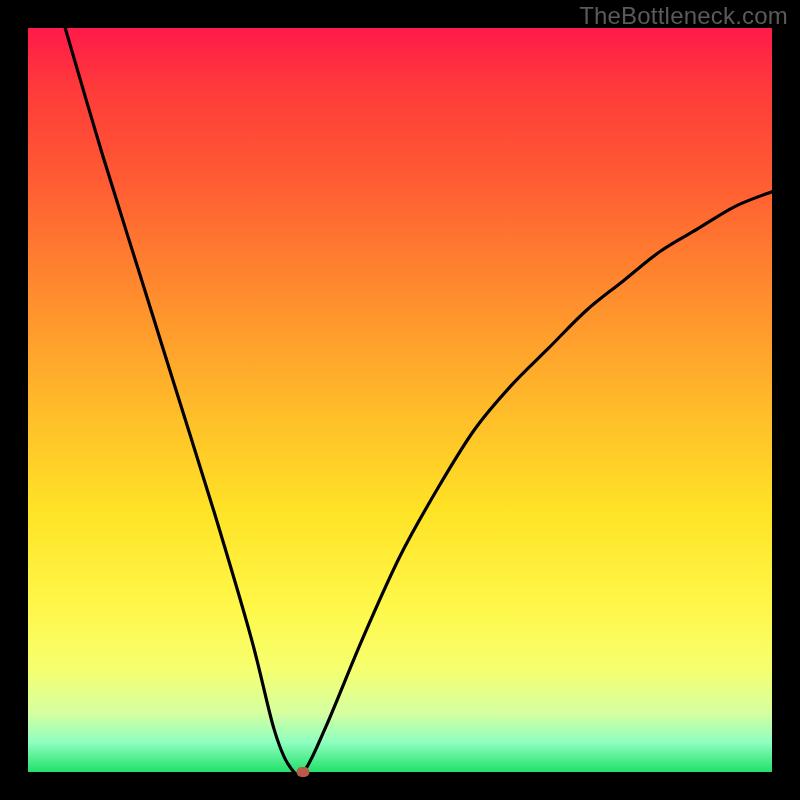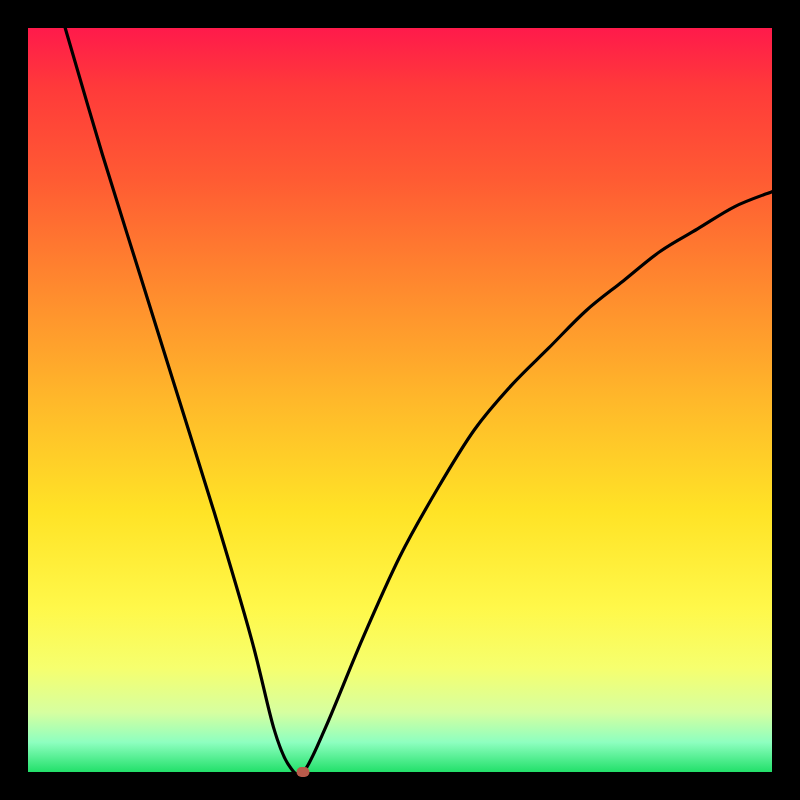--- a/index.html
+++ b/index.html
@@ -50,19 +50,20 @@
     height: 10px;
     border-radius: 5px / 5px;
     background: #b85a4a;
     transform: translate(-50%, -50%);
   }
 </style>
 </head>
 <body>
 
 <div class="frame">
+  <div class="watermark">TheBottleneck.com</div>
   <div class="plot-area">
     <svg class="curve" viewBox="0 0 744 744" preserveAspectRatio="none">
       <path id="curve-path" fill="none" stroke="#000" stroke-width="3.2" stroke-linecap="round" stroke-linejoin="round" d="M 37.2,0 C 43.400000000000006,21.080000000000002 62.00000000000001,85.56000000000003 74.4,126.48000000000002 C 86.80000000000001,167.4 99.19999999999999,205.83999999999997 111.6,245.51999999999998 C 124,285.2 136.4,324.88 148.8,364.56 C 161.20000000000002,404.24 173.6,442.68 186,483.6 C 198.4,524.52 213.27999999999997,574.12 223.2,610.08 C 233.12,646.0400000000001 239.32000000000002,678.28 245.52,699.36 C 251.72,720.44 255.44,729.1199999999999 260.4,736.56 C 265.35999999999996,744 269.08,750.2 275.28,744 C 281.47999999999996,737.8 287.68,721.6800000000001 297.6,699.36 C 307.52000000000004,677.04 322.40000000000003,638.6 334.8,610.08 C 347.2,581.5600000000001 359.6,553.04 372,528.24 C 384.4,503.44 396.80000000000007,482.35999999999996 409.20000000000005,461.28 C 421.6,440.2 434,419.12 446.4,401.76 C 458.79999999999995,384.4 471.20000000000005,370.76 483.6,357.12 C 496,343.48 508.4,332.32 520.8,319.92 C 533.1999999999999,307.52000000000004 545.6,293.88000000000005 558,282.72 C 570.4,271.56 582.8000000000001,262.88 595.2,252.95999999999998 C 607.6,243.04 620,231.88000000000005 632.4,223.20000000000005 C 644.8,214.52000000000004 657.2,208.32000000000002 669.6,200.88 C 682,193.43999999999997 694.4,184.75999999999996 706.8,178.55999999999995 C 719.1999999999999,172.35999999999993 737.8,166.15999999999994 744,163.67999999999995"></path>
     </svg>
     <div id="min-marker" class="marker" style="left: 275.28px; top: 744px;"></div>
   </div>
 </div>
 
 </body></html>

